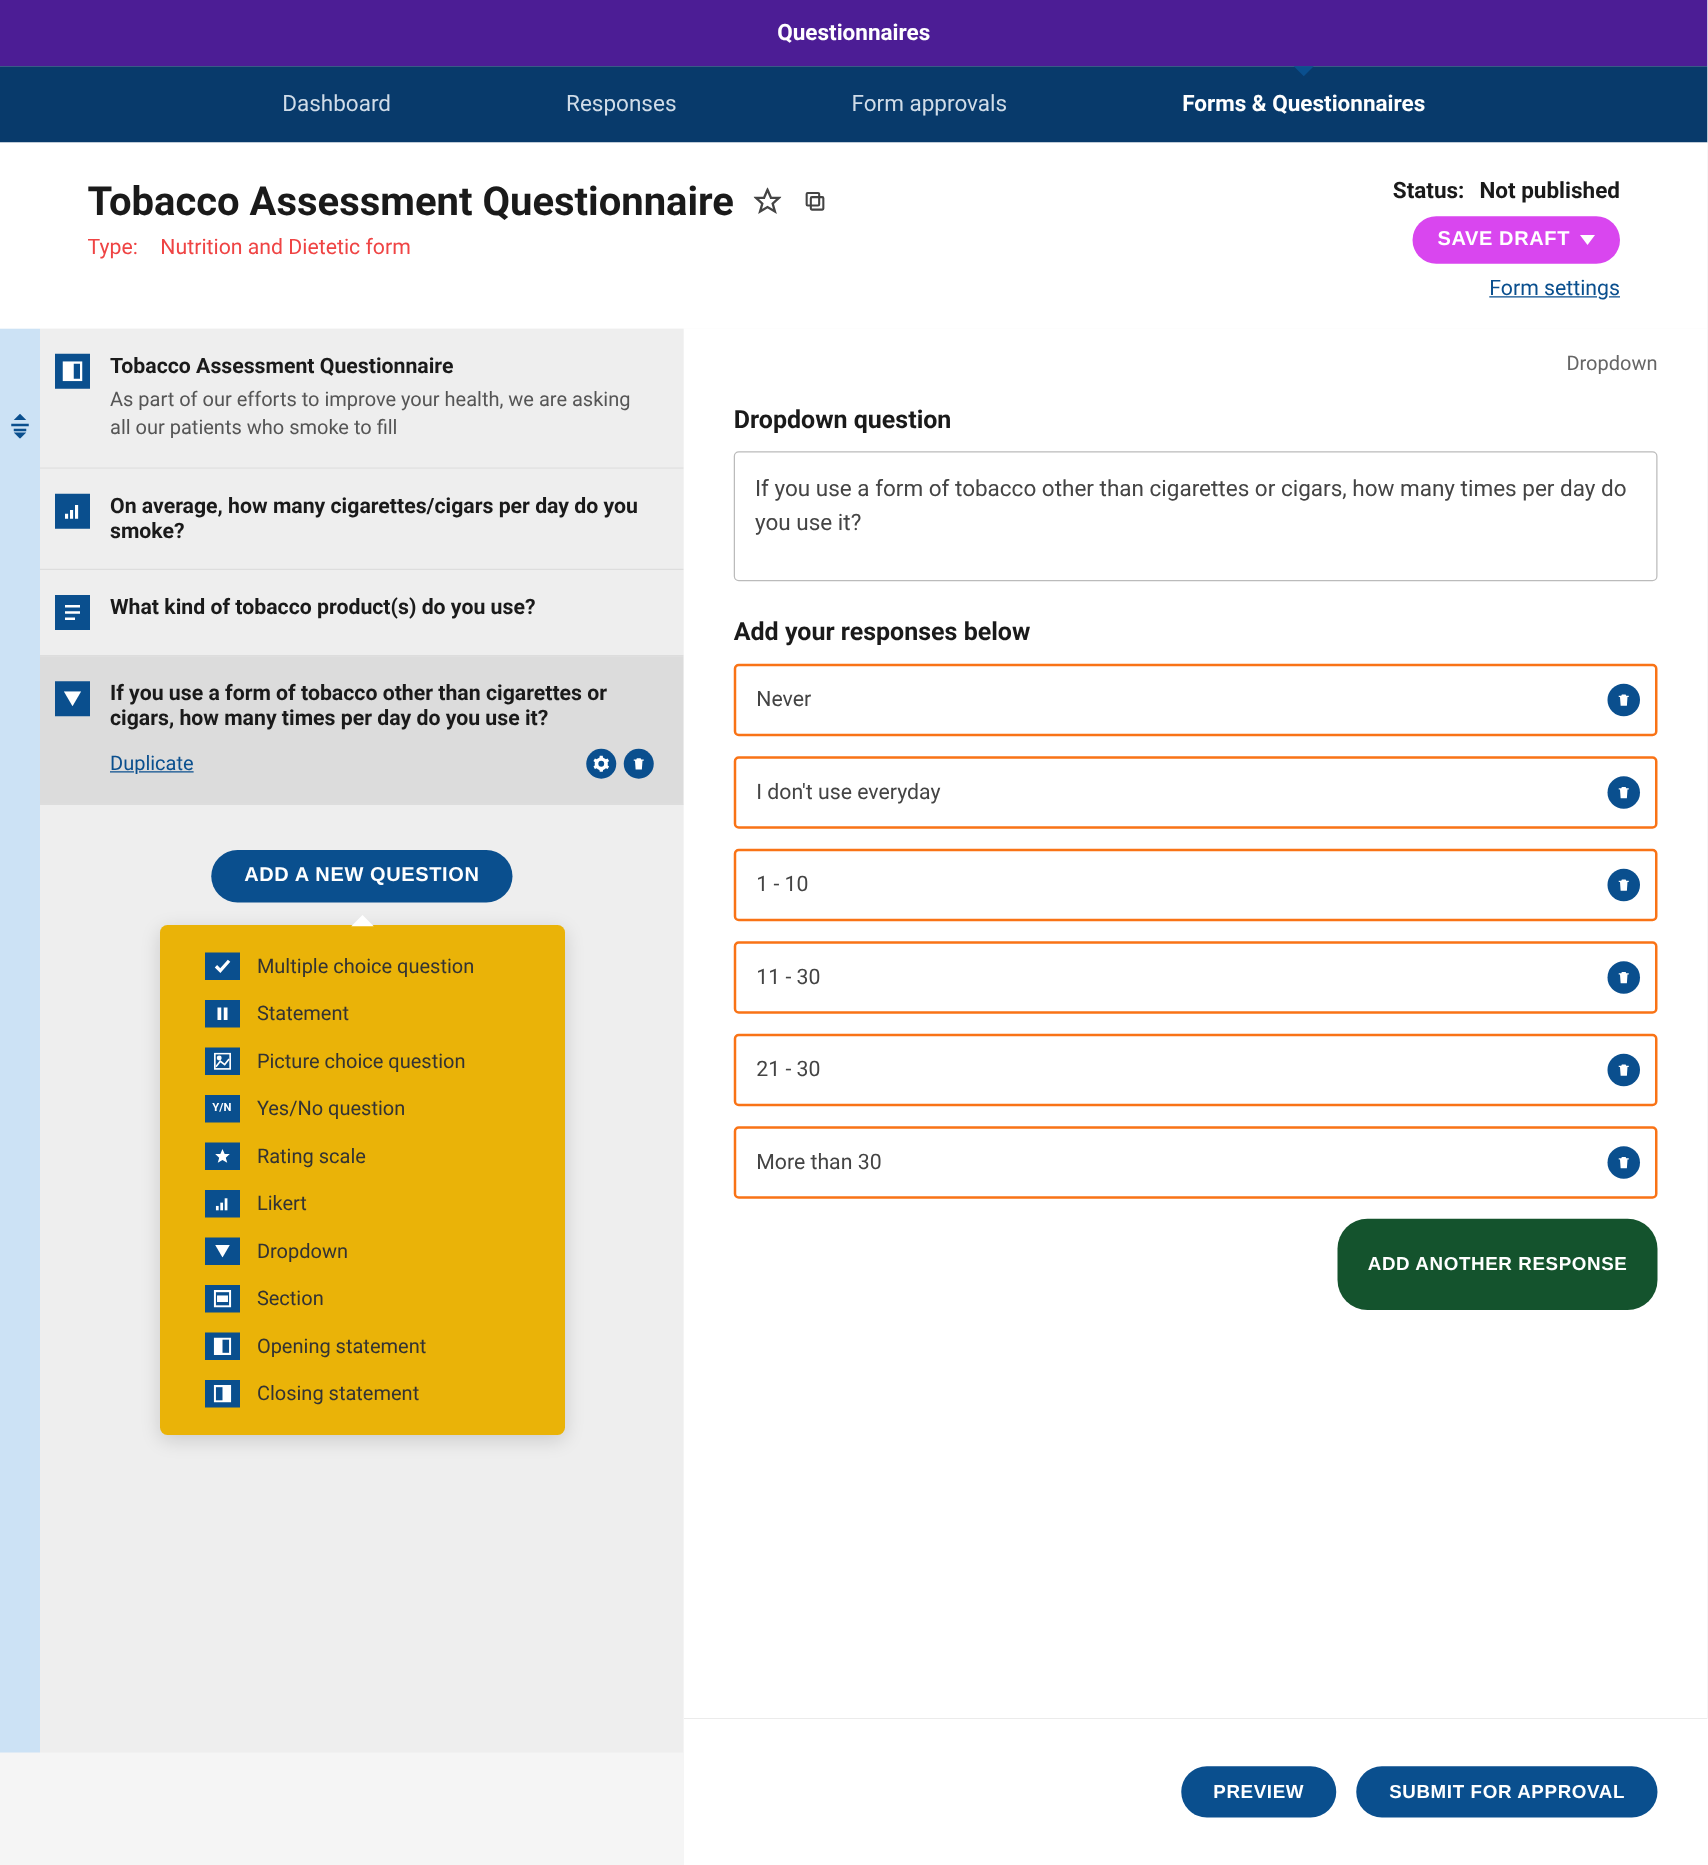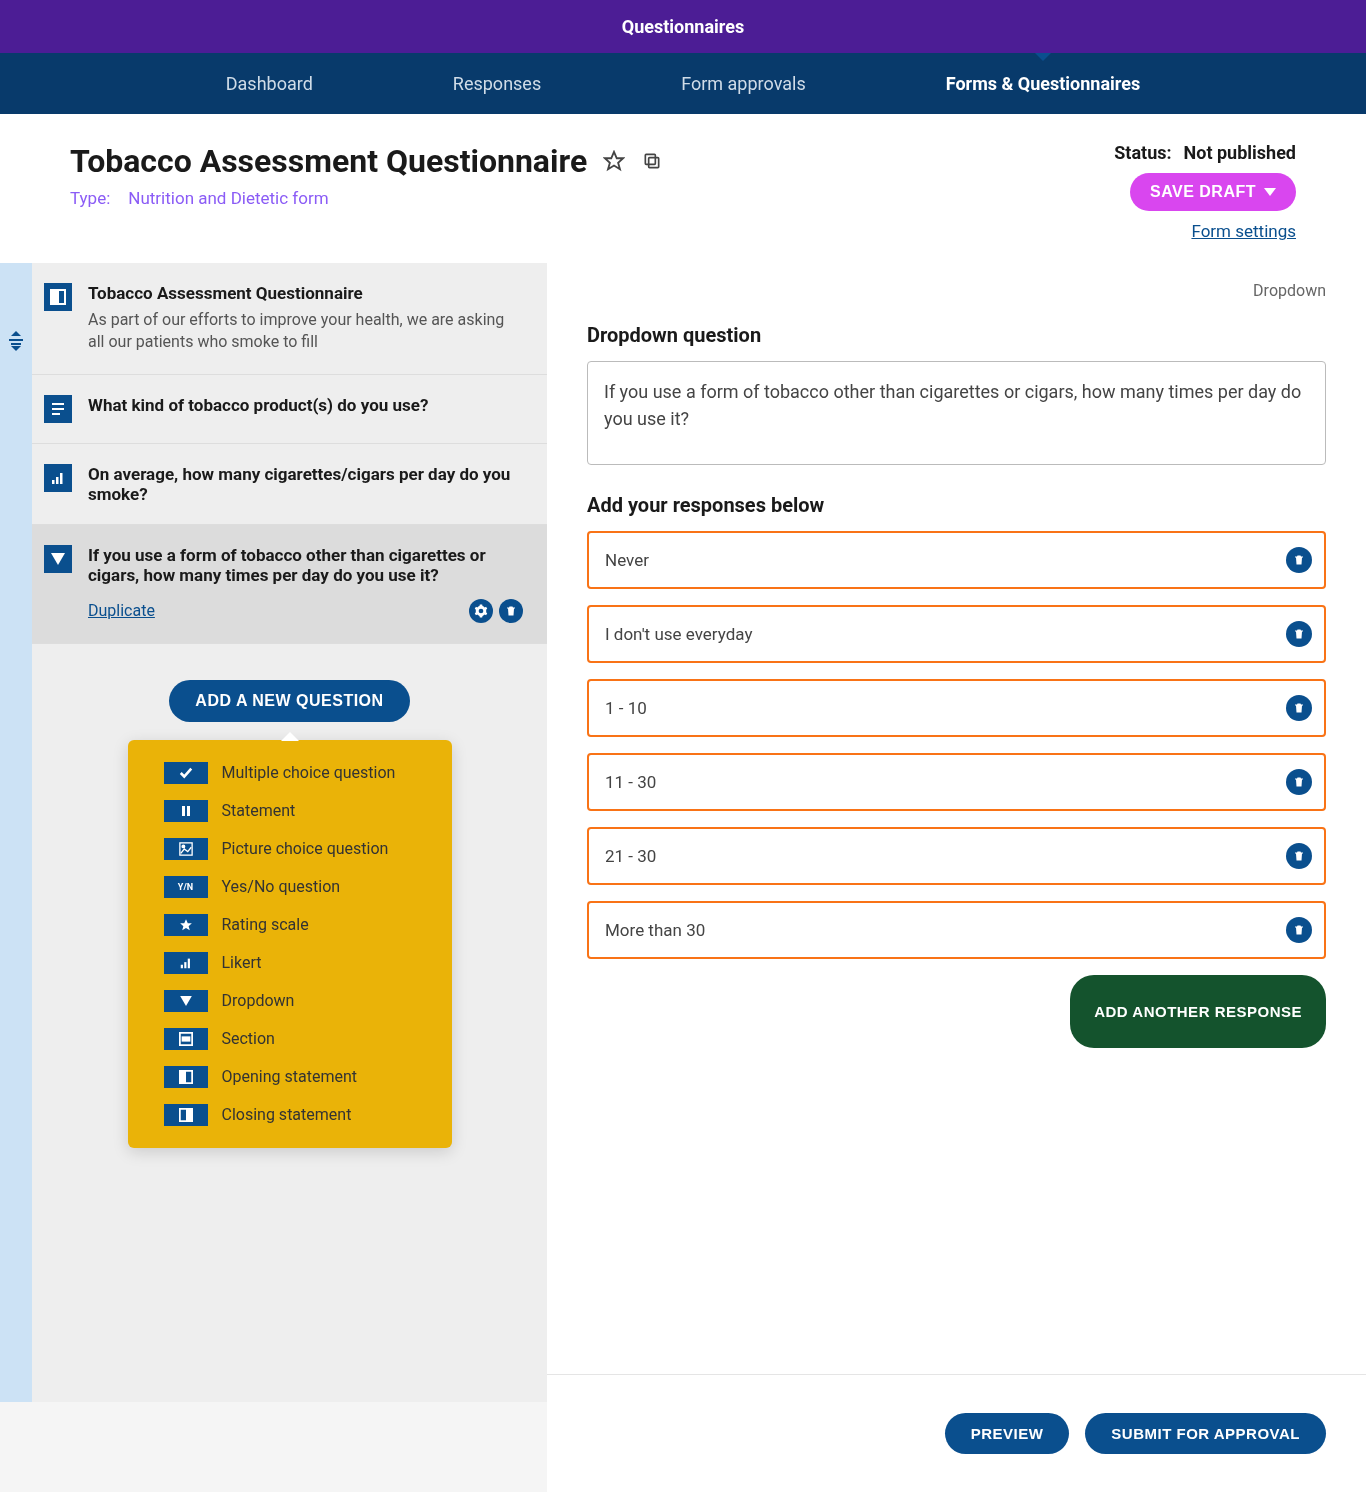--- a/index.html
+++ b/index.html
@@ -79,21 +79,21 @@
       width: 22px;
       height: 22px;
       display: flex;
       align-items: center;
       justify-content: center;
       cursor: pointer;
     }
     .type-row {
       display: flex;
       gap: 18px;
-      color: #8b5cf6;
+      color: #ef4444;
       font-size: 17px;
     }
     .header-right {
       display: flex;
       flex-direction: column;
       align-items: flex-end;
       gap: 10px;
     }
     .status-row {
       display: flex;
@@ -250,21 +250,21 @@
     .menu-item {
       display: flex;
       align-items: center;
       gap: 14px;
       padding: 8px 18px;
       cursor: pointer;
       font-size: 16px;
       color: #333;
     }
     .menu-icon {
-      width: 44px;
+      width: 28px;
       height: 22px;
       background: #0a4f8e;
       display: flex;
       align-items: center;
       justify-content: center;
       flex-shrink: 0;
     }
     .editor {
       flex: 1;
       background: #fff;
@@ -432,40 +432,40 @@
       </div>
       <div class="q-content">
         <div class="q-title">Tobacco Assessment Questionnaire</div>
         <div class="q-subtitle">As part of our efforts to improve your health, we are asking all our patients who smoke to fill</div>
       </div>
     </div>
 
     <div class="q-item">
       <div class="q-icon-box">
         <svg width="16" height="16" viewBox="0 0 16 16" fill="#fff">
+            <rect x="2" y="10" width="2.5" height="4"></rect>
+            <rect x="6" y="7" width="2.5" height="7"></rect>
+            <rect x="10" y="3" width="2.5" height="11"></rect>
+          </svg>
+      </div>
+      <div class="q-content">
+        <div class="q-title">On average, how many cigarettes/cigars per day do you smoke?</div>
+      </div>
+    </div>
+
+    <div class="q-item">
+      <div class="q-icon-box">
+        <svg width="16" height="16" viewBox="0 0 16 16" fill="#fff">
             <rect x="2" y="2" width="12" height="2"></rect>
             <rect x="2" y="7" width="12" height="2"></rect>
             <rect x="2" y="12" width="8" height="2"></rect>
           </svg>
       </div>
       <div class="q-content">
         <div class="q-title">What kind of tobacco product(s) do you use?</div>
-      </div>
-    </div>
-
-    <div class="q-item">
-      <div class="q-icon-box">
-        <svg width="16" height="16" viewBox="0 0 16 16" fill="#fff">
-            <rect x="2" y="10" width="2.5" height="4"></rect>
-            <rect x="6" y="7" width="2.5" height="7"></rect>
-            <rect x="10" y="3" width="2.5" height="11"></rect>
-          </svg>
-      </div>
-      <div class="q-content">
-        <div class="q-title">On average, how many cigarettes/cigars per day do you smoke?</div>
       </div>
     </div>
 
     <div class="q-item active">
       <div class="q-icon-box">
         <svg width="14" height="12" viewBox="0 0 14 12" fill="#fff">
             <polygon points="0,0 14,0 7,12"></polygon>
           </svg>
       </div>
       <div class="q-content">

